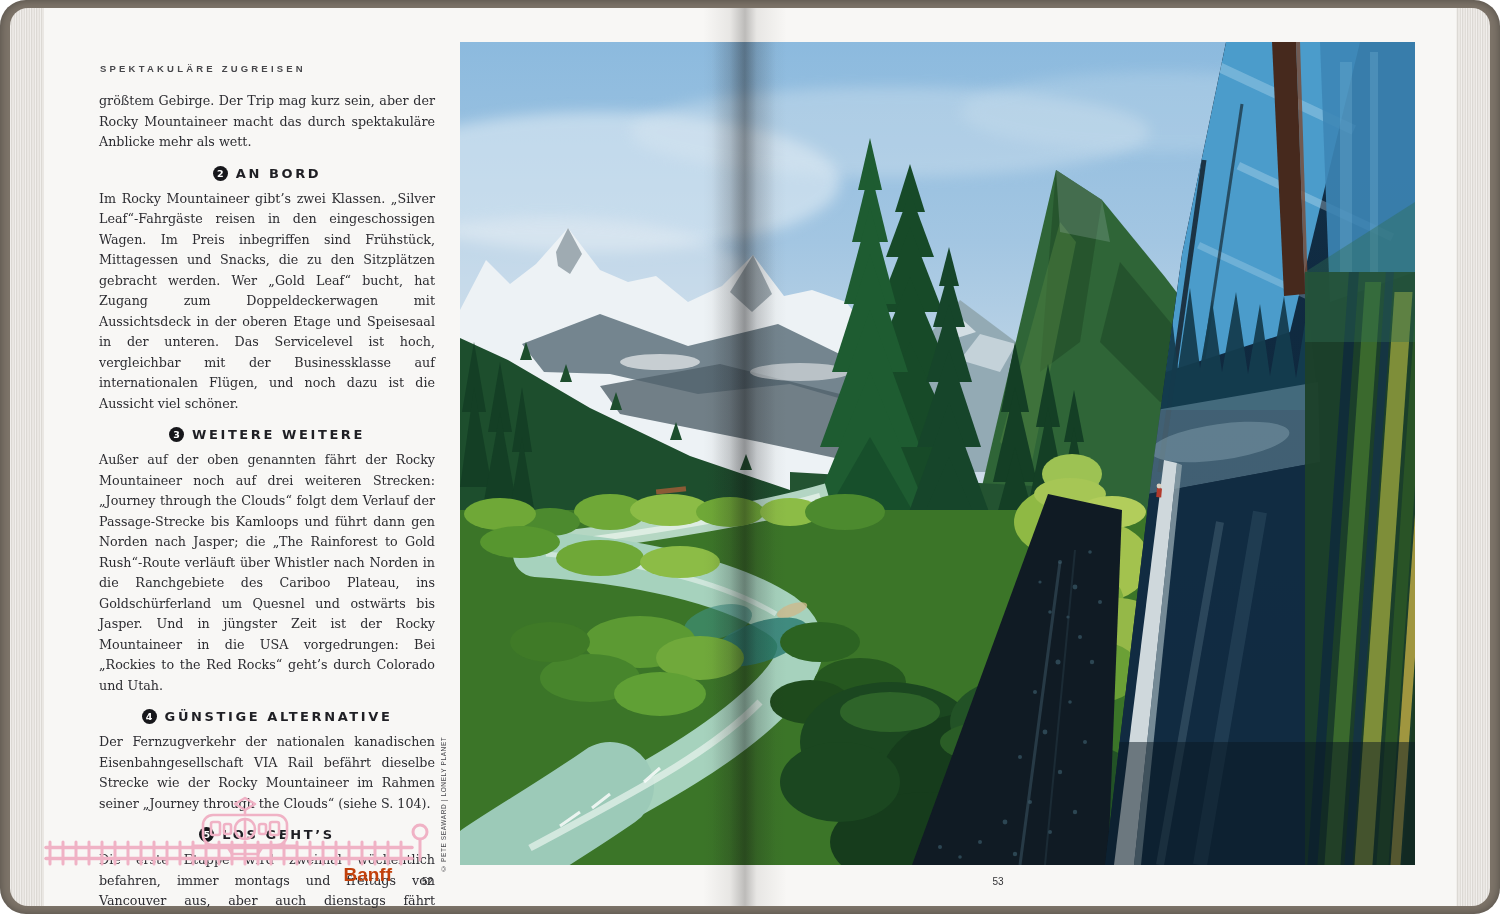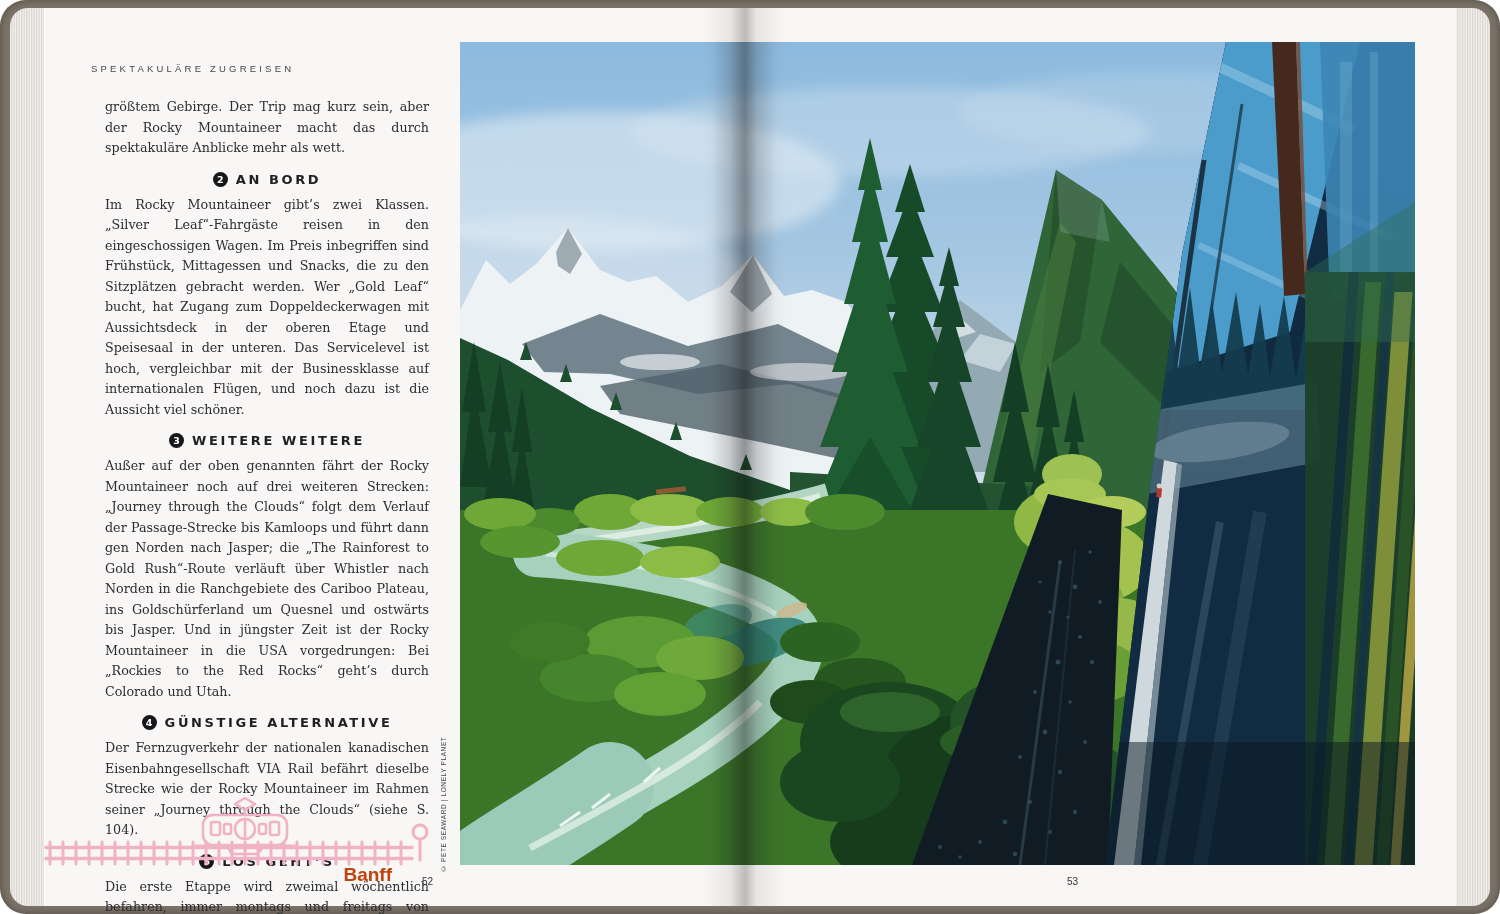--- a/index.html
+++ b/index.html
@@ -10,36 +10,36 @@
   
   .book-cover{left:0;top:0;width:1500px;height:914px;background:#7d7469;border-radius:26px;
               box-shadow:inset 0 0 10px rgba(0,0,0,.35);}
   .page-edges{top:8px;bottom:8px;width:34px;
               background:repeating-linear-gradient(90deg,#f1efec 0 1px,#dcd9d4 1px 2px,#eae7e3 2px 4px,#e0ddd8 4px 5px);}
   .page-edges.left{left:10px;border-radius:18px 0 0 18px;}
   .page-edges.right{right:10px;border-radius:0 18px 18px 0;}
   .paper{left:44px;right:44px;top:8px;bottom:8px;background:#f8f7f5;}
 
   
-  .kicker{left:91px;top:63px;font-size:9.5px;font-weight:400;letter-spacing:3.2px;color:#47474b;}
+  .kicker{left:100px;top:63px;font-size:9.5px;font-weight:700;letter-spacing:3.2px;color:#47474b;}
   .column{left:99px;top:91px;width:336px;}
   .column p{font-family:"DejaVu Serif",serif;font-size:12.7px;line-height:20.5px;color:#2c2c31;
-            text-align:justify;margin:6px;}
+            text-align:justify;margin:0;}
   .sect-head{display:flex;align-items:center;justify-content:center;gap:8px;
              margin:13px 0 8px 0;}
   .sect-head .num{width:15px;height:15px;border-radius:50%;background:#17171b;color:#ffffff;
                   font:700 9.5px/15px "DejaVu Sans",sans-serif;text-align:center;flex:0 0 auto;}
   .sect-head .ttl{font-family:"DejaVu Sans",sans-serif;font-weight:700;font-size:13px;
                   letter-spacing:2.6px;color:#1f1f24;text-align:right;}
 
   .map-label{left:330px;top:864px;width:62px;text-align:right;
              font-size:19px;font-weight:700;color:#c2410c;}
   .pageno{font-size:10px;color:#333336;}
   .pageno.l{left:422px;top:876px;}
-  .pageno.r{left:1042px;top:876px;width:36px;text-align:right;}
+  .pageno.r{left:980px;top:876px;width:36px;text-align:center;}
 
   .credit{left:440px;top:744px;height:128px;writing-mode:vertical-rl;transform:rotate(180deg);
           font-size:6.5px;letter-spacing:.6px;color:#45454a;white-space:nowrap;}
 
   
   .gutter{left:703px;top:8px;bottom:8px;width:84px;pointer-events:none;z-index:40;
           background:linear-gradient(90deg,rgba(0,0,0,0) 0%,rgba(40,35,30,.08) 32%,
                      rgba(18,16,14,.26) 50%,rgba(40,35,30,.08) 64%,rgba(0,0,0,0) 100%);}
 
   .photo-wrap{left:460px;top:42px;width:955px;height:823px;z-index:10;}

